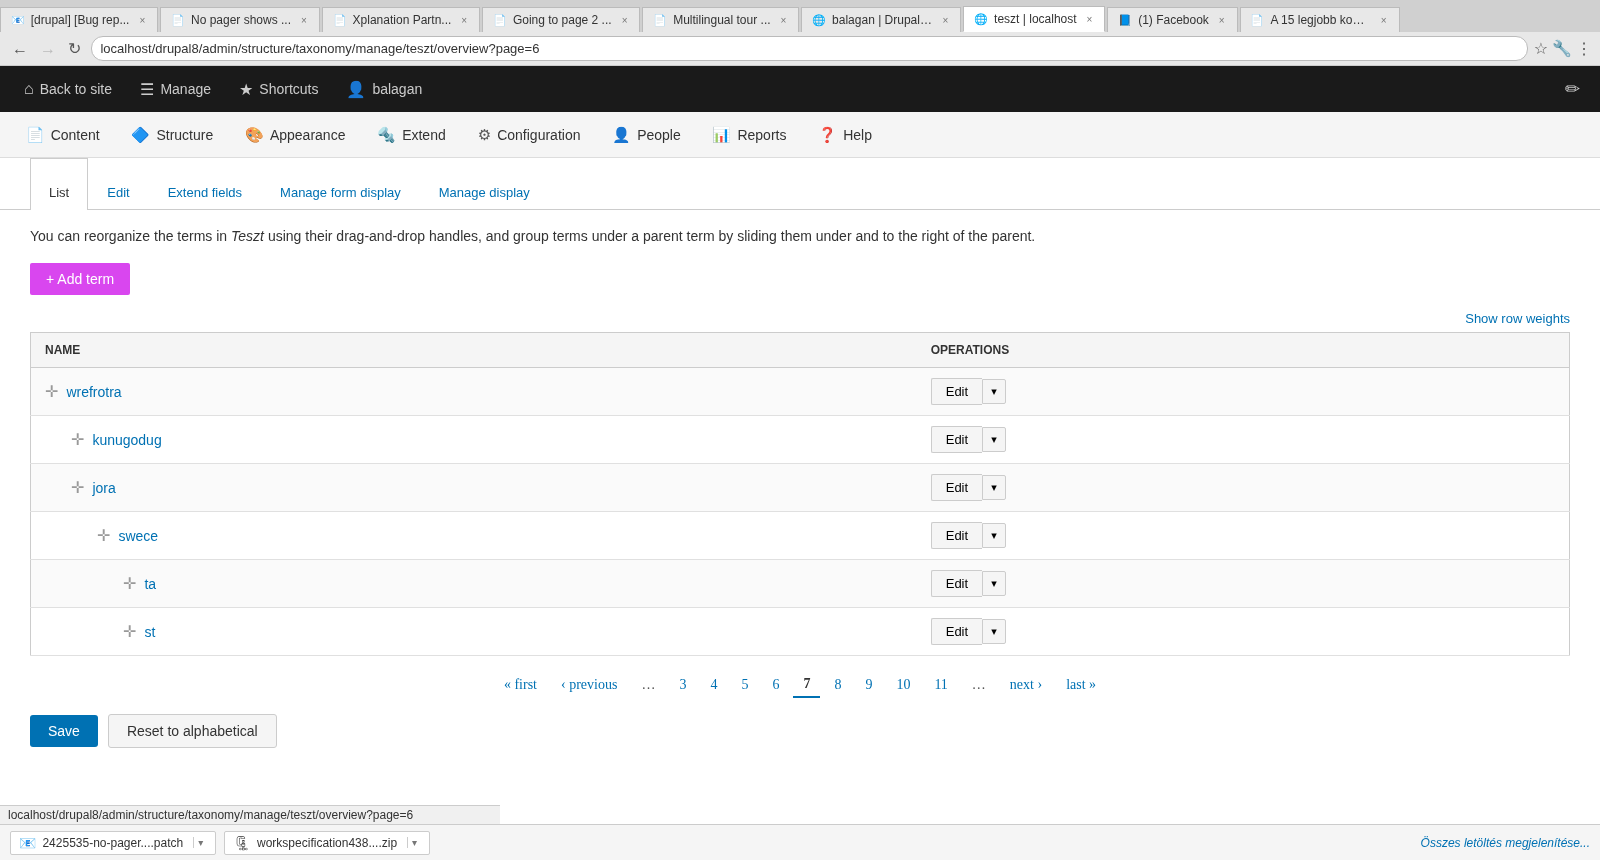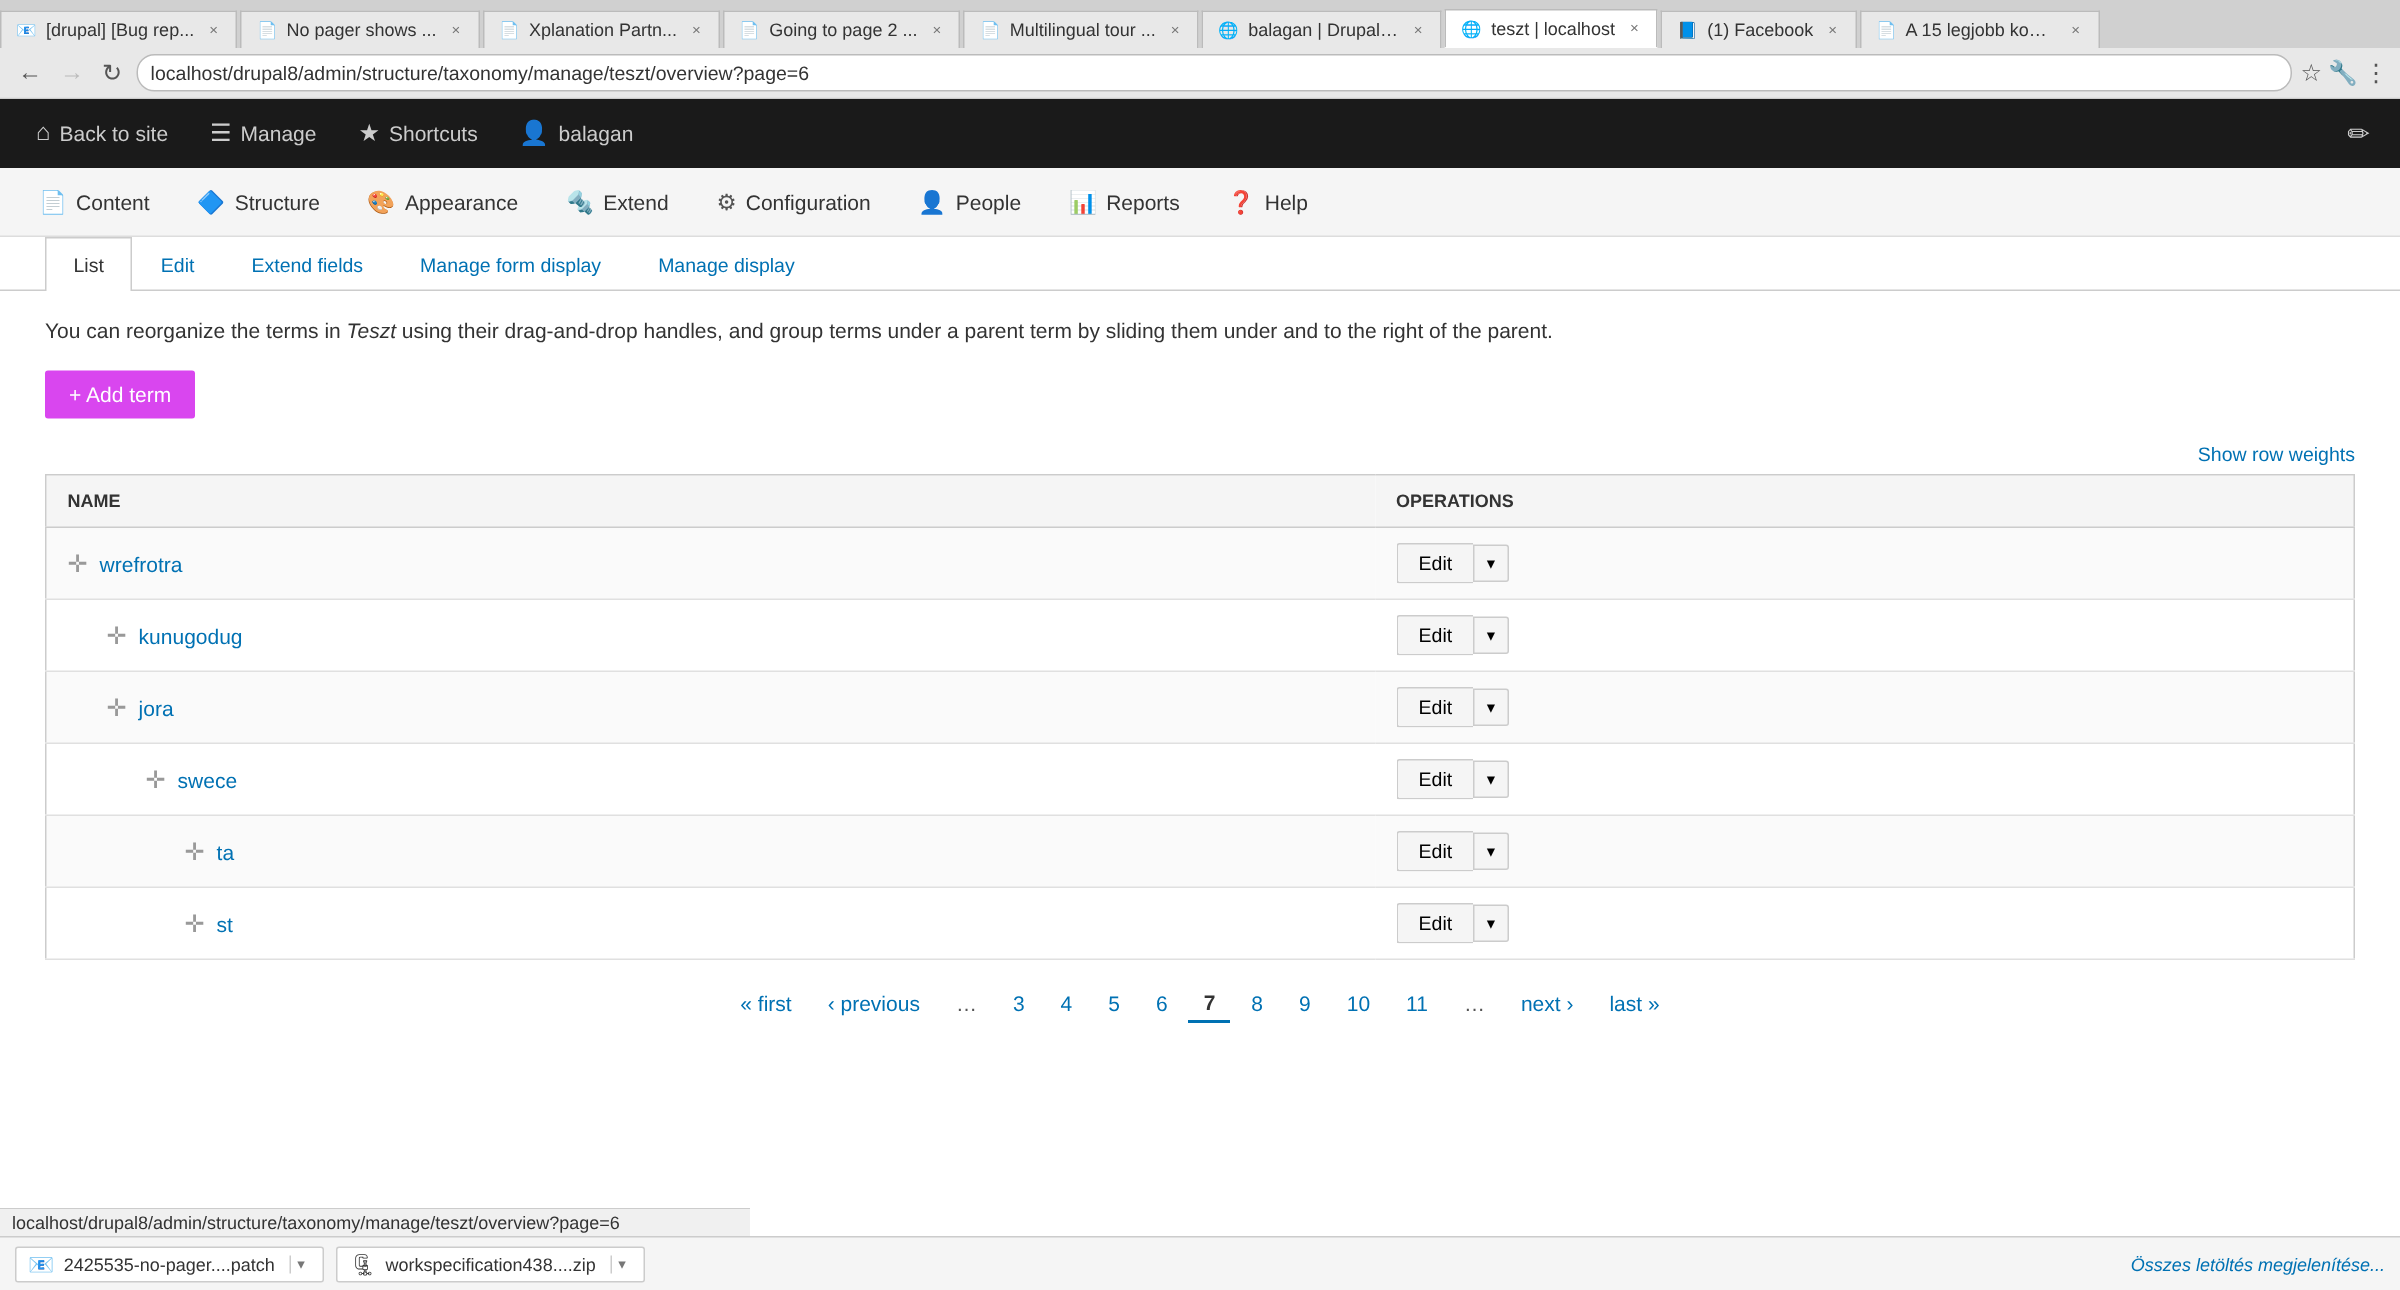--- a/index.html
+++ b/index.html
@@ -58,21 +58,21 @@
     
     .tabs-bar {
       background: #fff;
       border-bottom: 1px solid #ccc;
       display: flex;
       align-items: flex-end;
       padding: 0 30px;
       gap: 0;
     }
     .tab-item {
-      padding: 10px 18px 10px 18px;
+      padding: 26px 18px 10px 18px;
       font-size: 13px;
       color: #0071b3;
       cursor: pointer;
       border: 1px solid transparent;
       border-bottom: none;
       margin-bottom: -1px;
       text-decoration: none;
     }
     .tab-item.active {
       background: #fff;
@@ -191,20 +191,21 @@
 
     
     .pagination {
       display: flex;
       justify-content: center;
       align-items: center;
       gap: 4px;
       margin: 16px 0;
       font-size: 14px;
       flex-wrap: wrap;
+      font-family: Liberation Serif, serif;
     }
     .pagination a, .pagination span {
       padding: 4px 10px;
       color: #0071b3;
       text-decoration: none;
       cursor: pointer;
     }
     .pagination .current {
       color: #333;
       font-weight: bold;
@@ -650,20 +651,24 @@
       <a>10</a>
       <a>11</a>
       <span class="dots">…</span>
       <a class="nav-link">next ›</a>
       <a class="nav-link">last »</a>
     </div>
 
   
 
   
+  <div class="bottom-buttons">
+    <button class="btn-save">Save</button>
+    <button class="btn-reset">Reset to alphabetical</button>
+  </div>
 
 </div>
 
 <div class="status-bar">
   <span>localhost/drupal8/admin/structure/taxonomy/manage/teszt/overview?page=6</span>
 </div>
 
 <div class="download-bar">
 
 <div class="download-item">

